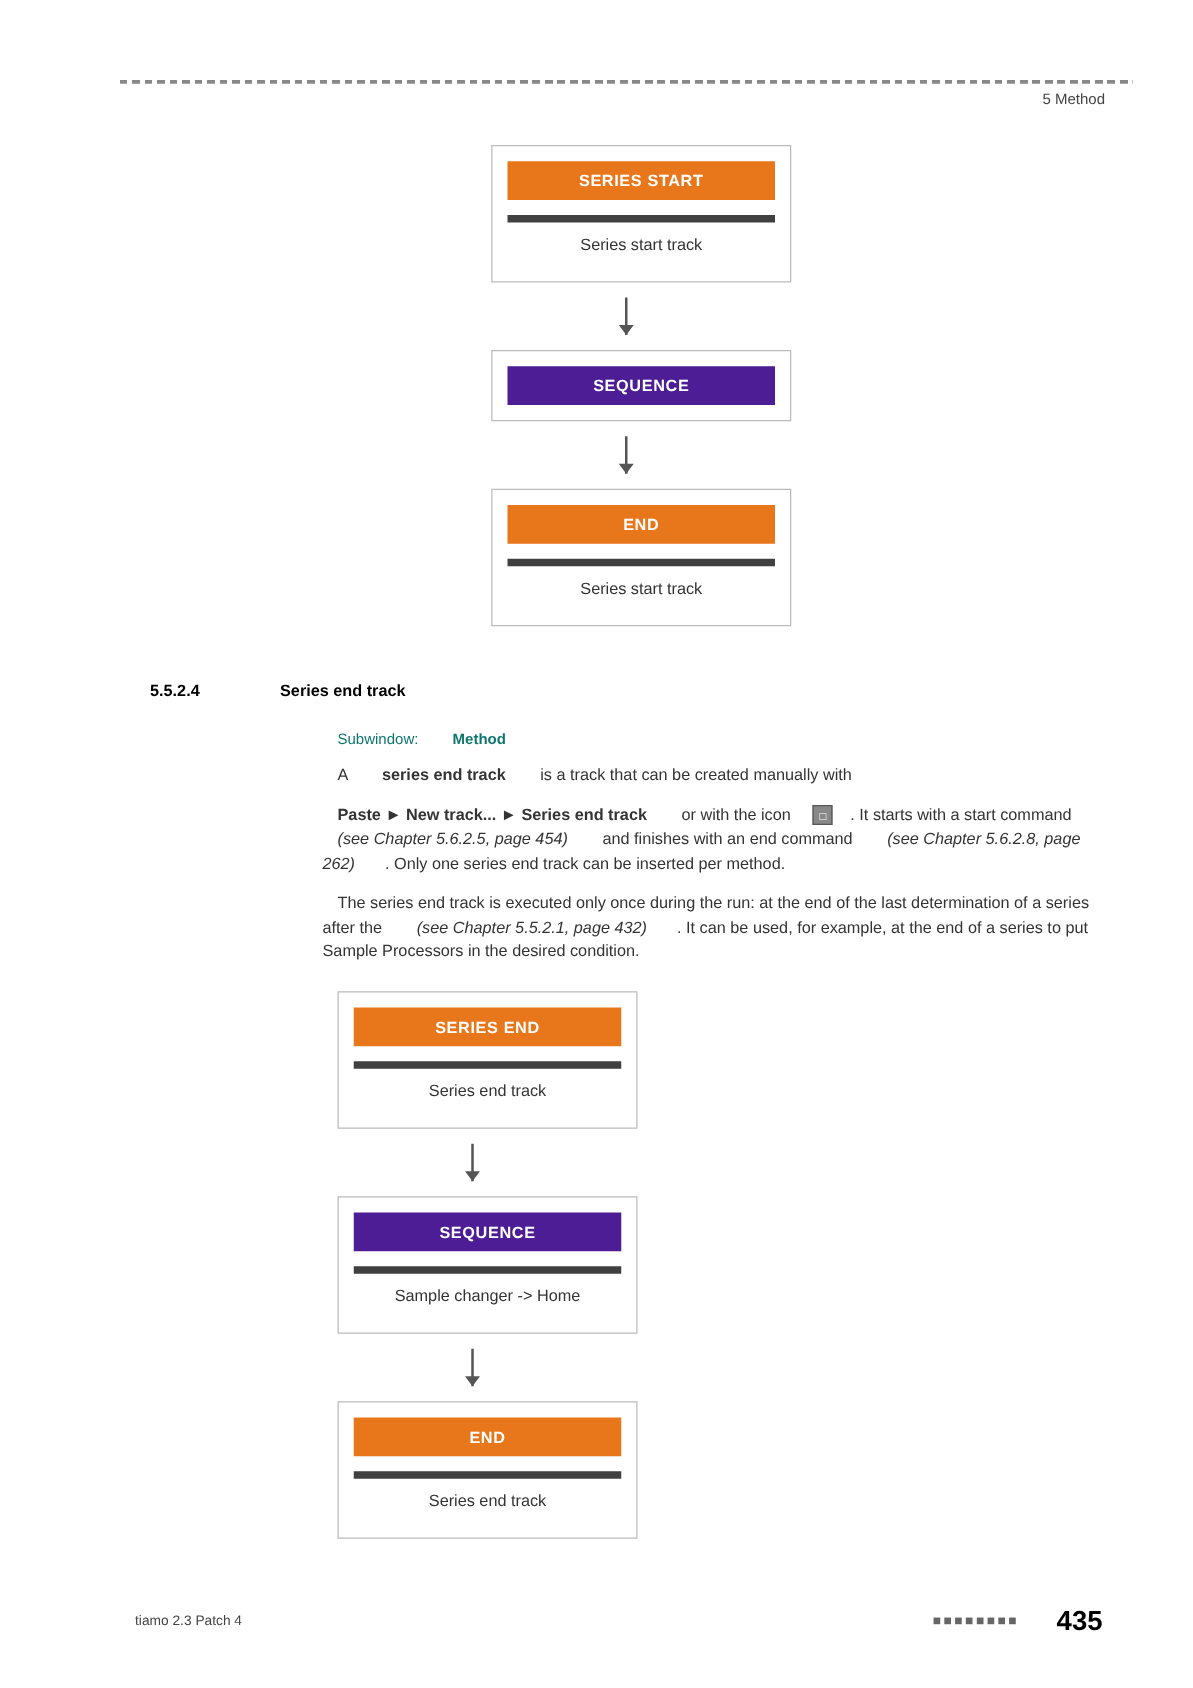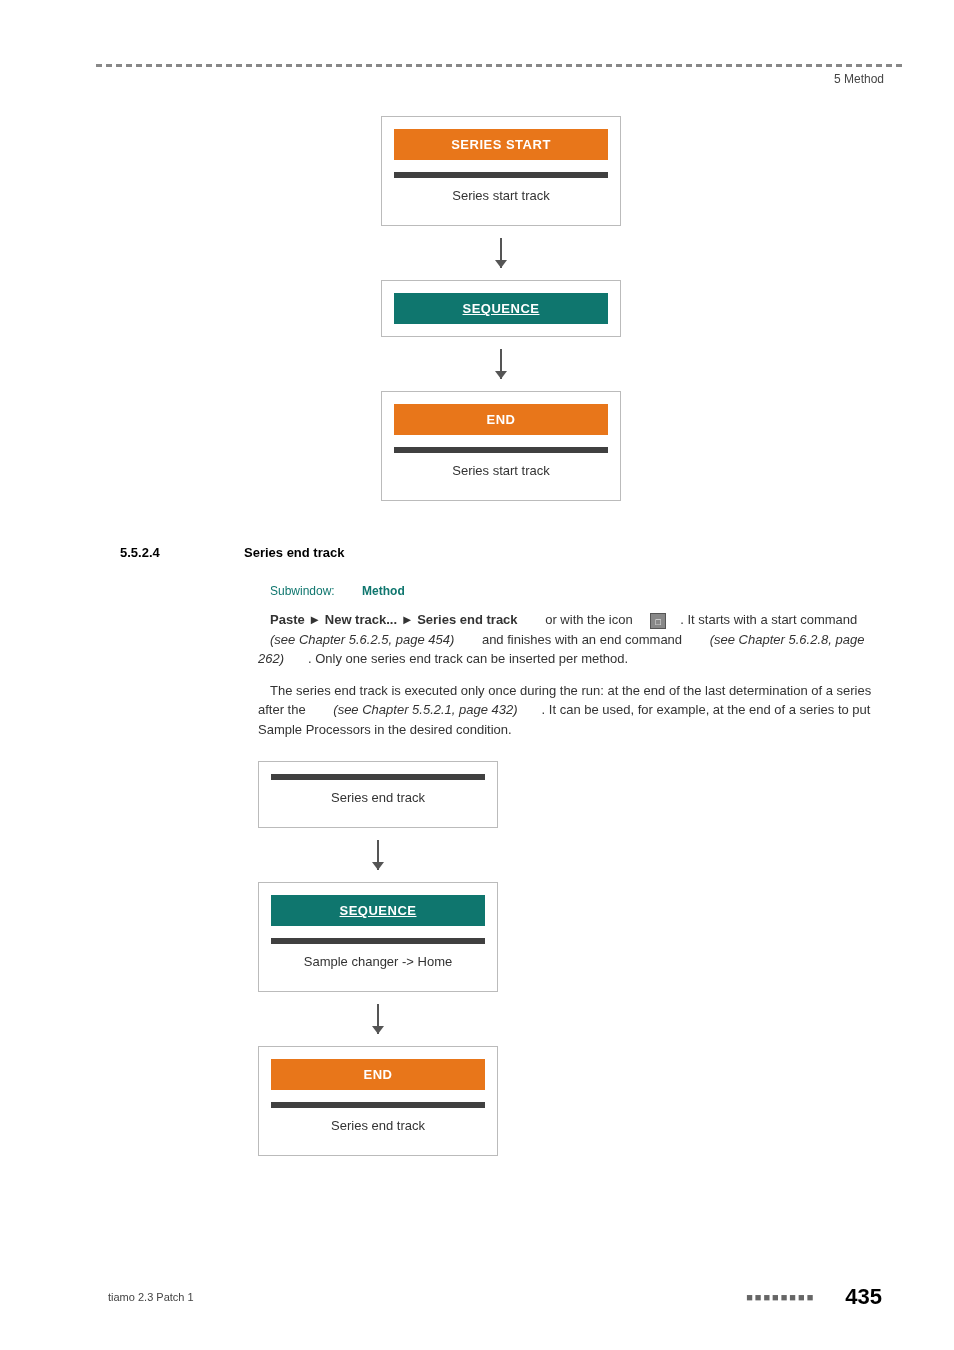--- a/index.html
+++ b/index.html
@@ -39,21 +39,20 @@
       top: 60px;
       left: 60px;
       right: 60px;
       bottom: 60px;
     }
 
     
     .flow-diagram {
       display: flex;
       flex-direction: column;
-      align-items: center;
       width: 240px;
       margin: 0 auto;
     }
 
     .flow-block {
       width: 240px;
       border: 1px solid #bbb;
       text-align: center;
     }
 
@@ -63,22 +62,21 @@
       font-size: 13px;
       color: #fff;
       letter-spacing: 0.5px;
     }
 
     .flow-block-header.orange {
       background: #E8761A;
     }
 
     .flow-block-header.blue {
-      background: #0f766e;
-      text-decoration: underline;
+      background: #4c1d95;
     }
 
     .flow-block-body {
       padding: 10px 12px;
       font-size: 13px;
       color: #333;
       background: #fff;
       border-top: 6px solid #404040;
     }
 
@@ -99,21 +97,20 @@
       width: 0;
       height: 0;
       border-left: 6px solid transparent;
       border-right: 6px solid transparent;
       border-top: 8px solid #555;
     }
 
     
     .section-heading {
       display: flex;
-      gap: 20px;
       margin-top: 20px;
       margin-bottom: 8px;
     }
 
     .section-number {
       font-size: 13px;
       font-weight: bold;
       color: #000;
       min-width: 80px;
     }
@@ -242,34 +239,38 @@
     <span class="section-title">Series end track</span>
   </div>
 
   <div class="content-body">
 
     <div class="subwindow-label">
       <span>Subwindow:</span>
       <span style="font-weight:bold;">Method</span>
     </div>
 
+    <div class="paragraph">
+      <span>A </span><span class="bold">series end track</span><span> is a track that can be created manually with</span>
+    </div>
 
     <div class="paragraph">
       <span class="bold">Paste ► New track... ► Series end track</span><span> or with the icon</span>
       <span class="inline-icon">□</span><span>. It starts with a start command </span><span class="italic">(see Chapter 5.6.2.5, page 454)</span><span> and finishes with an end command </span><span class="italic">(see Chapter 5.6.2.8, page 262)</span><span>. Only one series end track can be inserted per method.</span>
     </div>
 
     <div class="paragraph">
       <span>The series end track is executed only once during the run: at the end of the last determination of a series after the </span><span class="italic">(see Chapter 5.5.2.1, page 432)</span><span>. It can be used, for example, at the end of a series to put Sample Processors in the desired condition.</span>
     </div>
 
     <div class="diagram-container">
       <div class="flow-diagram" style="margin-left:0;">
 
         <div class="flow-block">
+          <div class="flow-block-header orange">SERIES END</div>
           <div class="flow-block-body">Series end track</div>
         </div>
 
         <div class="flow-arrow"></div>
 
         <div class="flow-block">
           <div class="flow-block-header blue">SEQUENCE</div>
           <div class="flow-block-body">Sample changer -&gt; Home</div>
         </div>
 
@@ -281,18 +282,18 @@
         </div>
 
       </div>
     </div>
 
   </div>
 
 </div>
 
 <div class="page-footer">
-  <span class="footer-left">tiamo 2.3 Patch 1</span>
+  <span class="footer-left">tiamo 2.3 Patch 4</span>
   <div class="footer-right">
     <span class="footer-dots">■■■■■■■■</span>
     <span class="footer-page-number">435</span>
   </div>
 </div>
 
 </body></html>

